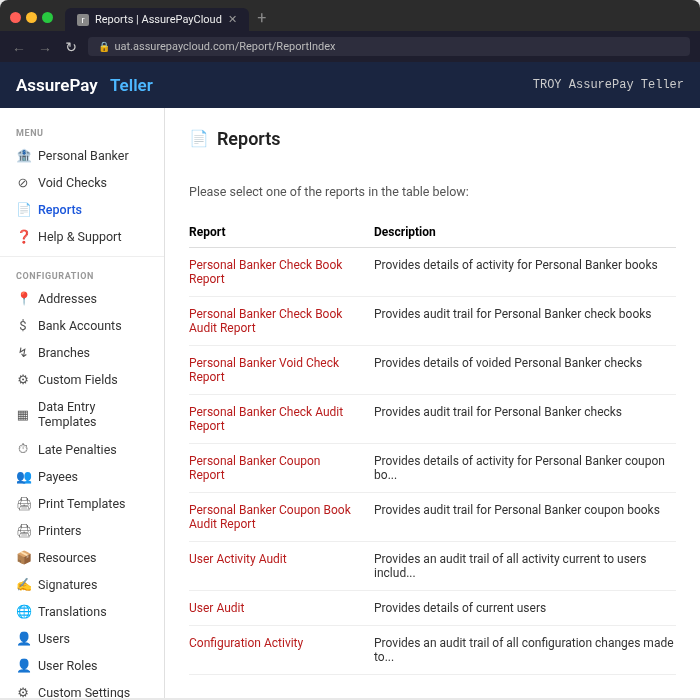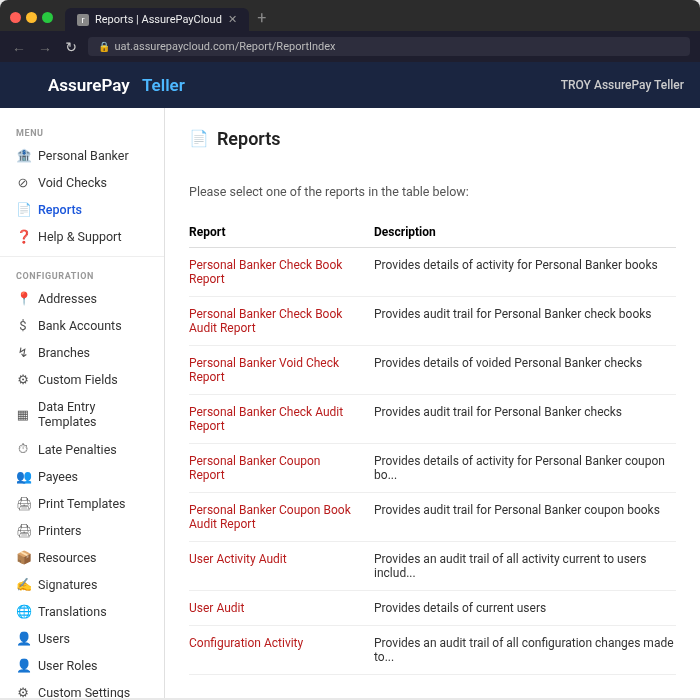--- a/index.html
+++ b/index.html
@@ -127,26 +127,27 @@
       height: 46px;
       flex-shrink: 0;
     }
     .brand {
       font-size: 17px;
       font-weight: 600;
       color: #fff;
       display: flex;
       gap: 4px;
     }
-    .brand-assure { color: #fff; margin-left: 32px; }
+    .brand-assure { color: #fff; }
     .brand-teller { color: #4db8ff; }
     .top-nav-right {
       color: #ccc;
       font-size: 12px;
       font-weight: 500;
+      font-family: Liberation Mono, monospace;
     }
 
     
     .main-area {
       display: flex;
       flex: 1;
       overflow: hidden;
     }
 
     

